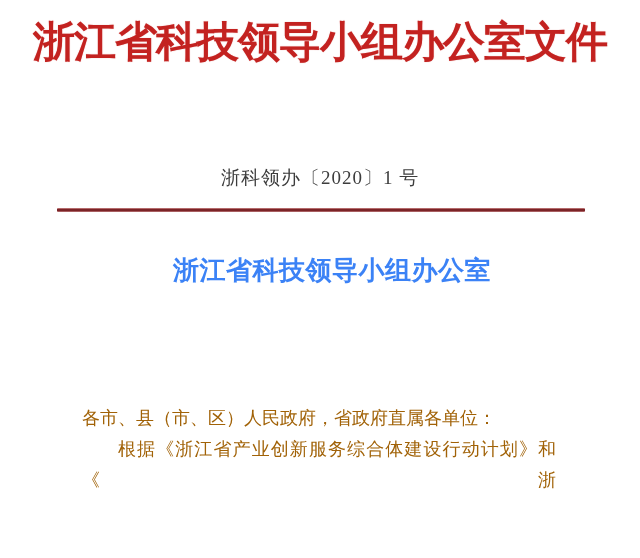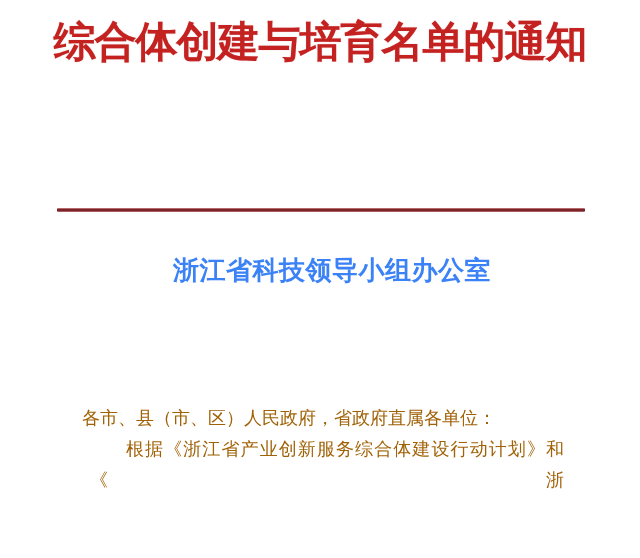--- a/index.html
+++ b/index.html
@@ -72,33 +72,33 @@
     color: #a16207;
   }
   .body-line {
     width: 100%;
     white-space: nowrap;
   }
   .body-line.justified {
     white-space: normal;
     text-align: justify;
     text-align-last: justify;
-    margin-left: 8px;
   }
   .body-line.indented {
     text-indent: 2em;
   }
 </style>
 </head>
 <body>
 
 <div class="page">
 
-  <div class="masthead">综合体创建与培育名单的通知</div>
+  <div class="masthead">浙江省科技领导小组办公室文件</div>
 
+  <div class="doc-number">浙科领办〔2020〕1 号</div>
 
   <div class="red-divider"></div>
 
   <div class="title-block">
     <div class="title-line">浙江省科技领导小组办公室</div>
   </div>
 
   <div class="body-block">
     <div class="body-line">各市、县（市、区）人民政府，省政府直属各单位：</div>
     <div class="body-line justified indented">根据《浙江省产业创新服务综合体建设行动计划》和《浙</div>

